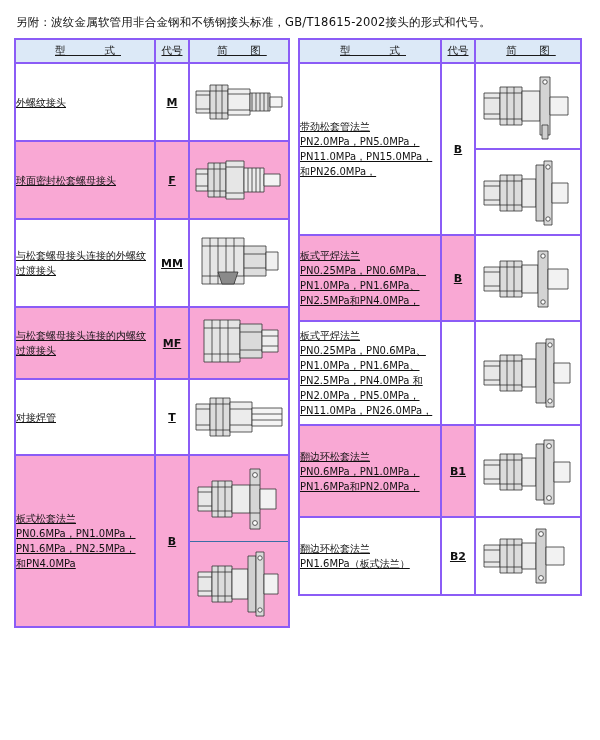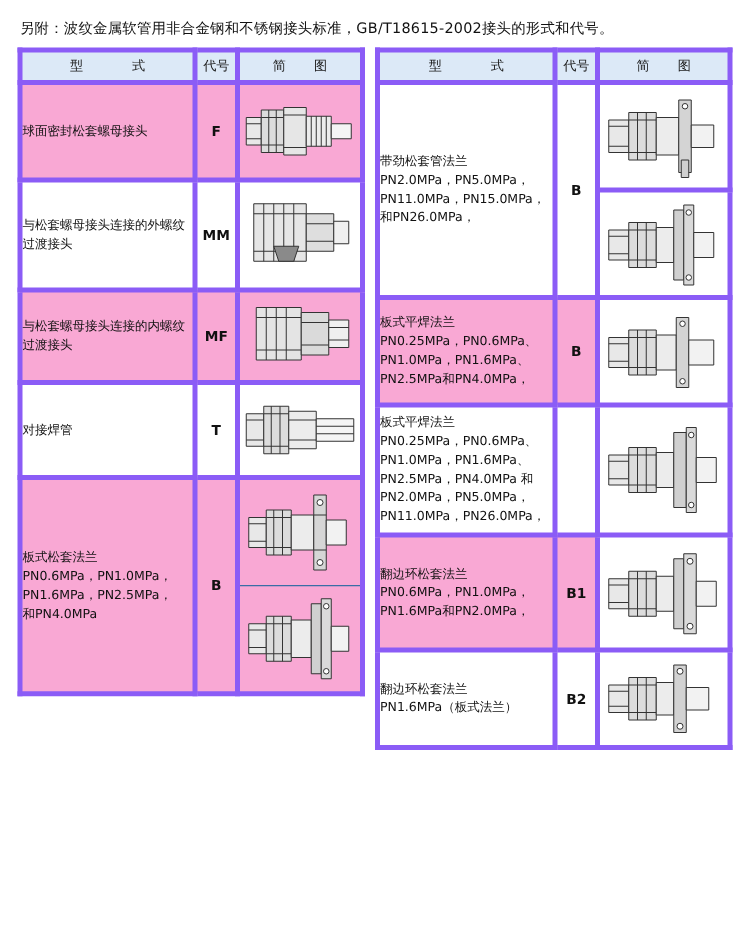--- a/index.html
+++ b/index.html
@@ -34,23 +34,24 @@
     display: flex;
     flex-direction: row;
     gap: 0;
     align-items: flex-start;
   }
   table.spec {
     border-collapse: collapse;
     table-layout: fixed;
   }
   table.spec td, table.spec th {
-    border: 4px solid #8b5cf6;
+    border: 2px solid #8b5cf6;
     padding: 0;
     vertical-align: middle;
+    text-decoration: underline;
   }
   .hdr {
     background: #dce9f7;
     height: 22px;
     text-align: center;
     font-size: 10.5px;
     color: #1a1a1a;
     font-weight: normal;
   }
   .hdr .sp {
@@ -106,20 +107,39 @@
       </colgroup>
       <thead>
         <tr>
           <th class="hdr"><span class="sp">型　　式</span></th>
           <th class="hdr">代号</th>
           <th class="hdr"><span class="sp">简　图</span></th>
         </tr>
       </thead>
       <tbody>
 
+        <tr style="height:78px;">
+          <td class="cell-text">外螺纹接头</td>
+          <td class="code">M</td>
+          <td class="fig">
+            <svg width="94" height="62" viewBox="0 0 94 62">
+              <g stroke="#333" fill="none" stroke-width="0.8">
+                <path d="M4 20 L4 42 L18 42 L18 20 Z" fill="#e8e8e8"></path>
+                <path d="M4 24 L18 24 M4 38 L18 38"></path>
+                <path d="M18 14 L36 14 L36 48 L18 48 Z" fill="#dcdcdc"></path>
+                <path d="M18 20 L36 20 M18 42 L36 42 M24 14 L24 48 M30 14 L30 48"></path>
+                <path d="M36 18 L58 18 L58 44 L36 44 Z" fill="#efefef"></path>
+                <path d="M36 23 L58 23 M36 39 L58 39"></path>
+                <path d="M58 22 L78 22 L78 40 L58 40 Z" fill="#e2e2e2"></path>
+                <path d="M60 22 L60 40 M64 22 L64 40 M68 22 L68 40 M72 22 L72 40 M76 22 L76 40"></path>
+                <path d="M78 26 L90 26 L90 36 L78 36 Z" fill="#f4f4f4"></path>
+              </g>
+            </svg>
+          </td>
+        </tr>
 
         <tr class="hl" style="height:78px;">
           <td class="cell-text">球面密封松套螺母接头</td>
           <td class="code">F</td>
           <td class="fig">
             <svg width="94" height="62" viewBox="0 0 94 62">
               <g stroke="#333" fill="none" stroke-width="0.8">
                 <path d="M4 20 L4 42 L16 42 L16 20 Z" fill="#e8e8e8"></path>
                 <path d="M4 25 L16 25 M4 37 L16 37"></path>
                 <path d="M16 14 L34 14 L34 48 L16 48 Z" fill="#dcdcdc"></path>

